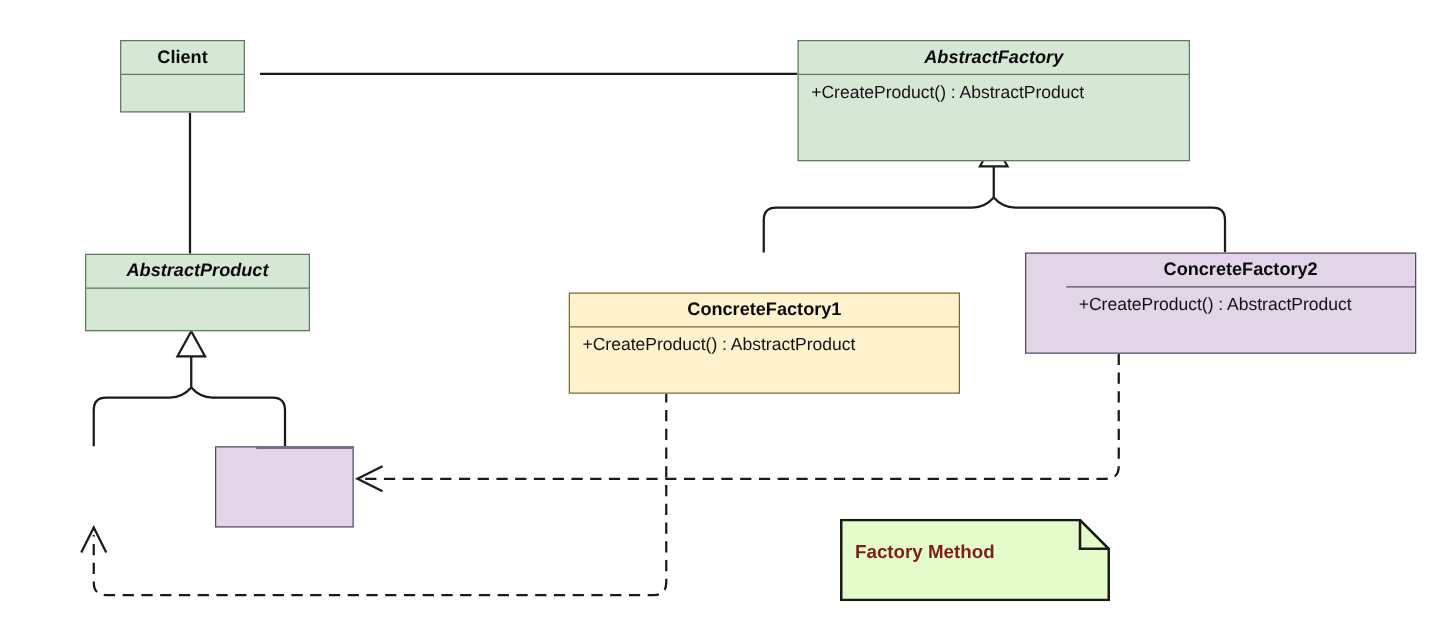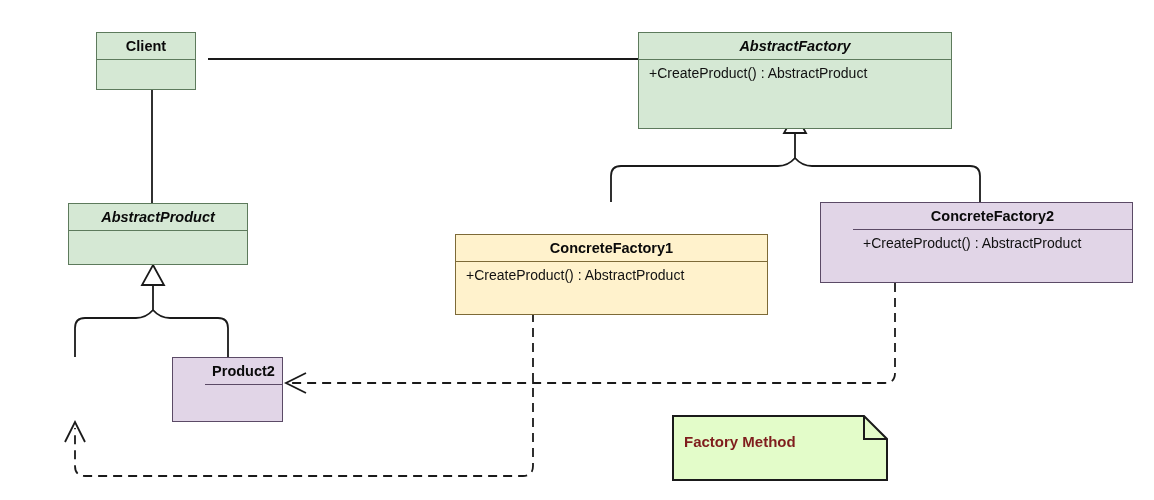--- a/index.html
+++ b/index.html
@@ -144,21 +144,20 @@
   </div>
 
   <div class="uml-class theme-purple" style="left:820px; top:202px; width:313px; height:81px;">
     <div class="uml-title">ConcreteFactory2</div>
     <div class="uml-divider"></div>
     <div class="uml-body">+CreateProduct() : AbstractProduct</div>
   </div>
 
 
   <div class="uml-class theme-purple" style="left:172px; top:357px; width:111px; height:65px;">
-    <div class="uml-title">Product2</div>
     <div class="uml-divider"></div>
     <div class="uml-body"></div>
   </div>
 
   <div class="uml-note" style="left:672px; top:415px; width:216px; height:66px;">
     <svg width="216" height="66" viewBox="0 0 216 66" xmlns="http://www.w3.org/2000/svg">
       <path d="M 1 1 L 192 1 L 215 24 L 215 65 L 1 65 Z" fill="#e3fcc9" stroke="#1a1a1a" stroke-width="2" stroke-linejoin="miter"></path>
       <path d="M 192 1 L 192 24 L 215 24" fill="none" stroke="#1a1a1a" stroke-width="2" stroke-linejoin="miter"></path>
     </svg>
     <div class="uml-note-label">Factory Method</div>

